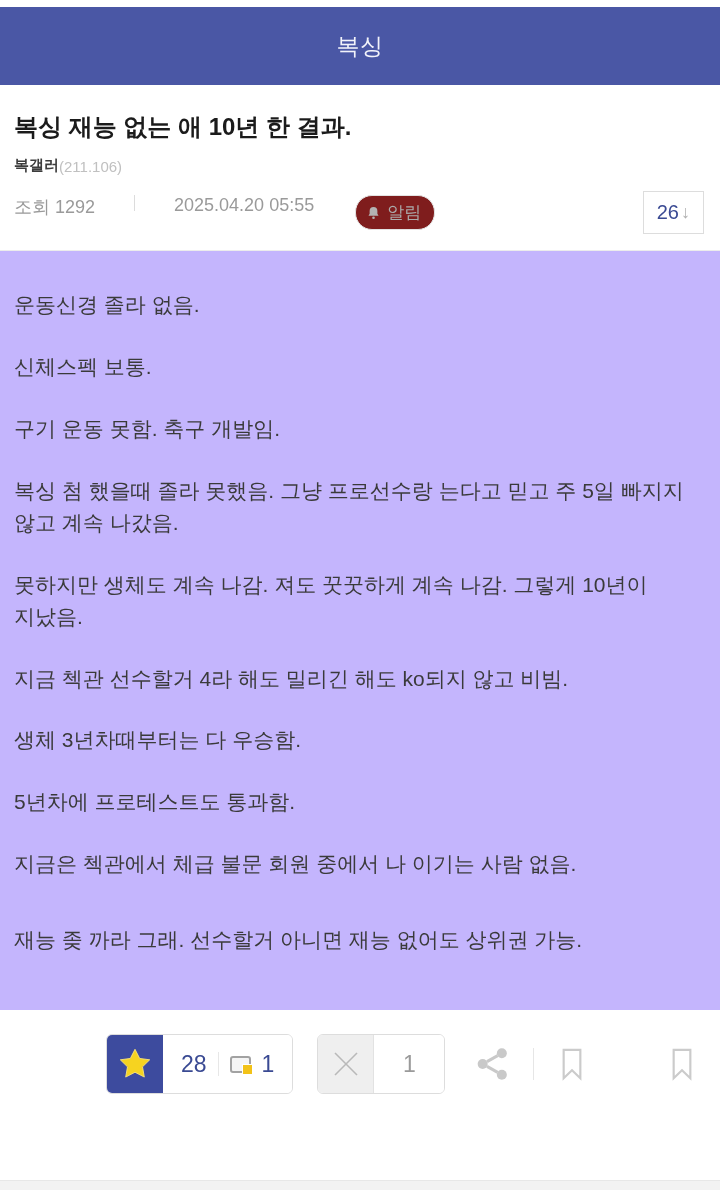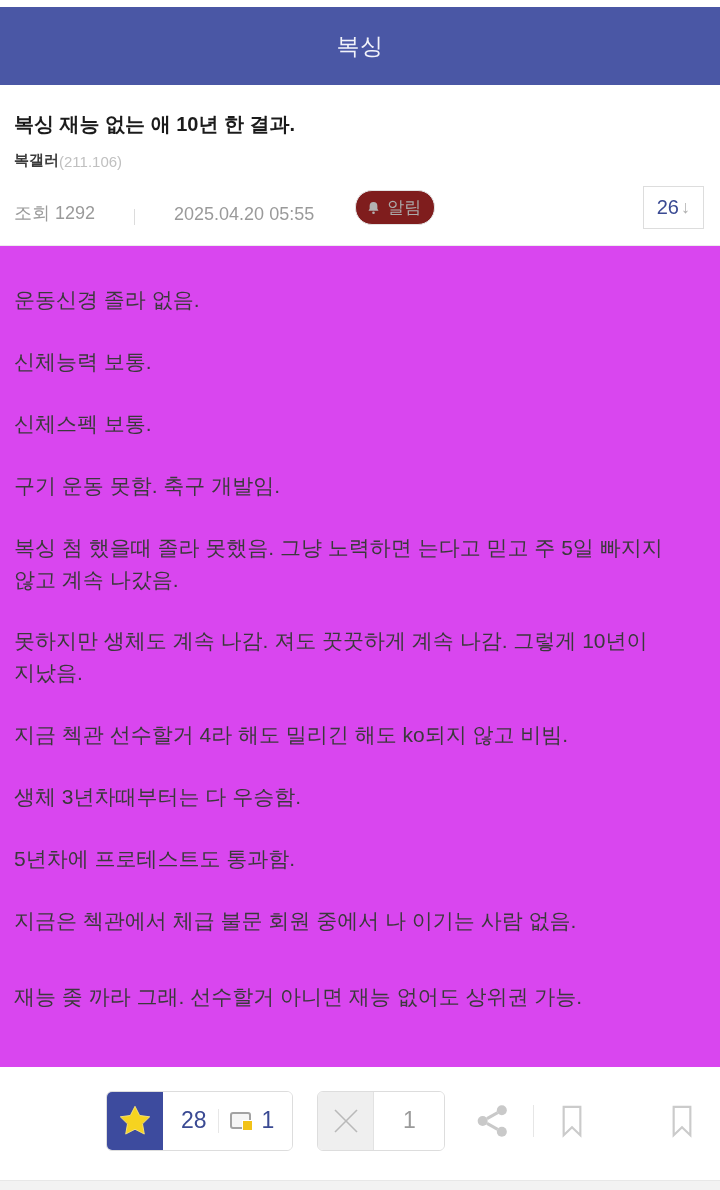--- a/index.html
+++ b/index.html
@@ -17,29 +17,29 @@
     display:flex; align-items:center; justify-content:center;margin-top:7px;
   }
   .appbar-title { color:#f2f3fa; font-size:23px; letter-spacing:0.5px; }
 
   
   .post-header {
     padding:26px 16px 16px 14px;
     border-bottom:1px solid #ececec;
     background:#fff;
   }
-  .post-title { font-size:20px; font-weight:bold; color:#1b1b1b; line-height:1.3; }
+  .post-title { font-size:24px; font-weight:bold; color:#1b1b1b; line-height:1.3; }
   .author-row { margin-top:14px; font-size:15px; display:flex; align-items:flex-end; }
   .author-name { font-weight:bold; color:#3c3c3c; }
   .author-ip { color:#c0c0c0; }
   .meta-row {
     margin-top:16px;
     display:flex; align-items:center;
   }
-  .meta-left { display:flex; align-items:flex-end; color:#9a9a9a; font-size:18px;gap:29px; }
+  .meta-left { display:flex; align-items:flex-start; color:#9a9a9a; font-size:18px;gap:29px; }
   .meta-sep {
     width:1px; height:16px; background:#dcdcdc; margin:0 10px;
   }
   .alarm-pill {
     margin-left:12px;
     display:inline-flex; align-items:center; gap:6px;
     border:1px solid #e3e3e3; border-radius:17px;
     padding:5px 13px 5px 10px;
     color:#ababab; font-size:17px;
     background:#7f1d1d; cursor:pointer;
@@ -48,21 +48,21 @@
     margin-left:auto;
     border:1px solid #ddd; border-radius:0;
     background:#fff; padding:9px 13px;
     display:inline-flex; align-items:center; gap:2px;
     font-size:20px; cursor:pointer;
   }
   .jump-count { color:#3a4a93; }
   .jump-arrow { color:#b0b0b0; font-size:18px; }
 
   
-  .post-body { padding:38px 16px 24px 14px; background:#d946ef; }
+  .post-body { padding:38px 16px 24px 14px; background:#c4b5fd; }
   .post-body p {
     font-size:21px; color:#3a3a3a; line-height:1.52;
     margin:0 0 30px 0;
     word-break:keep-all;
   }
   .post-body p.gap-above { margin-top:44px; }
 
   
   .action-bar {
     display:flex; align-items:center;
@@ -136,24 +136,23 @@
     </div>
     <button class="jump-btn">
       <span class="jump-count">26</span>
       <span class="jump-arrow">↓</span>
     </button>
   </div>
 </section>
 
 <section class="post-body">
   <p>운동신경 졸라 없음.</p>
-  <p>신체능력 보통.</p>
   <p>신체스펙 보통.</p>
   <p>구기 운동 못함. 축구 개발임.</p>
-  <p>복싱 첨 했을때 졸라 못했음. 그냥 노력하면 는다고 믿고 주 5일 빠지지 않고 계속 나갔음.</p>
+  <p>복싱 첨 했을때 졸라 못했음. 그냥 프로선수랑 는다고 믿고 주 5일 빠지지 않고 계속 나갔음.</p>
   <p>못하지만 생체도 계속 나감. 져도 꿋꿋하게 계속 나감. 그렇게 10년이 지났음.</p>
   <p>지금 첵관 선수할거 4라 해도 밀리긴 해도 ko되지 않고 비빔.</p>
   <p>생체 3년차때부터는 다 우승함.</p>
   <p>5년차에 프로테스트도 통과함.</p>
   <p>지금은 첵관에서 체급 불문 회원 중에서 나 이기는 사람 없음.</p>
   <p class="gap-above">재능 좆 까라 그래. 선수할거 아니면 재능 없어도 상위권 가능.</p>
 </section>
 
 <section class="action-bar">
 

